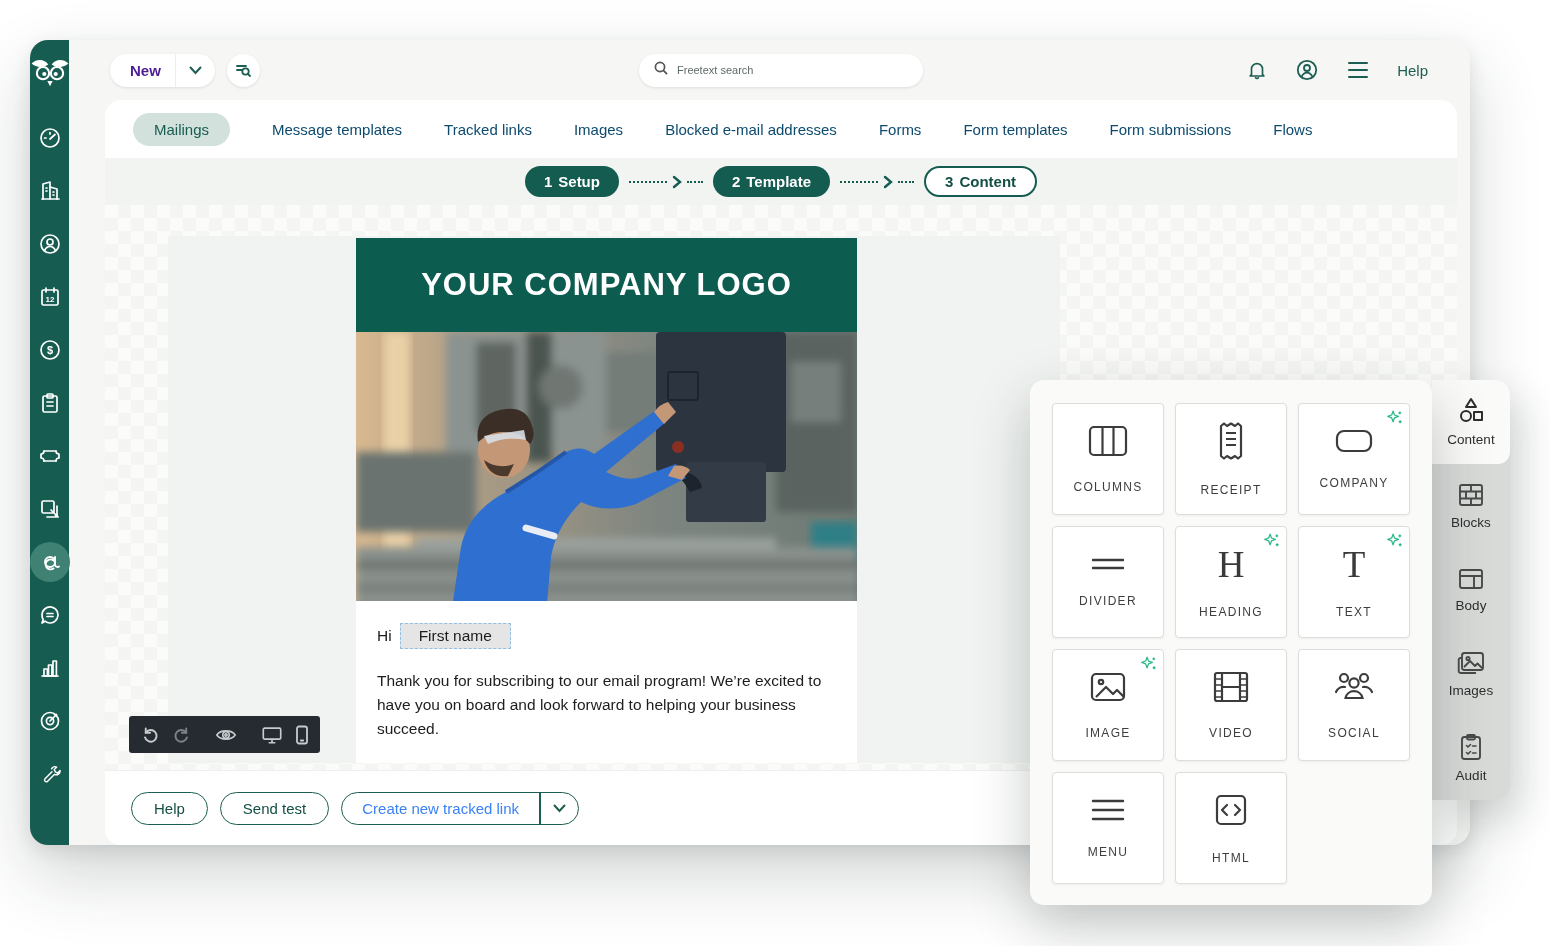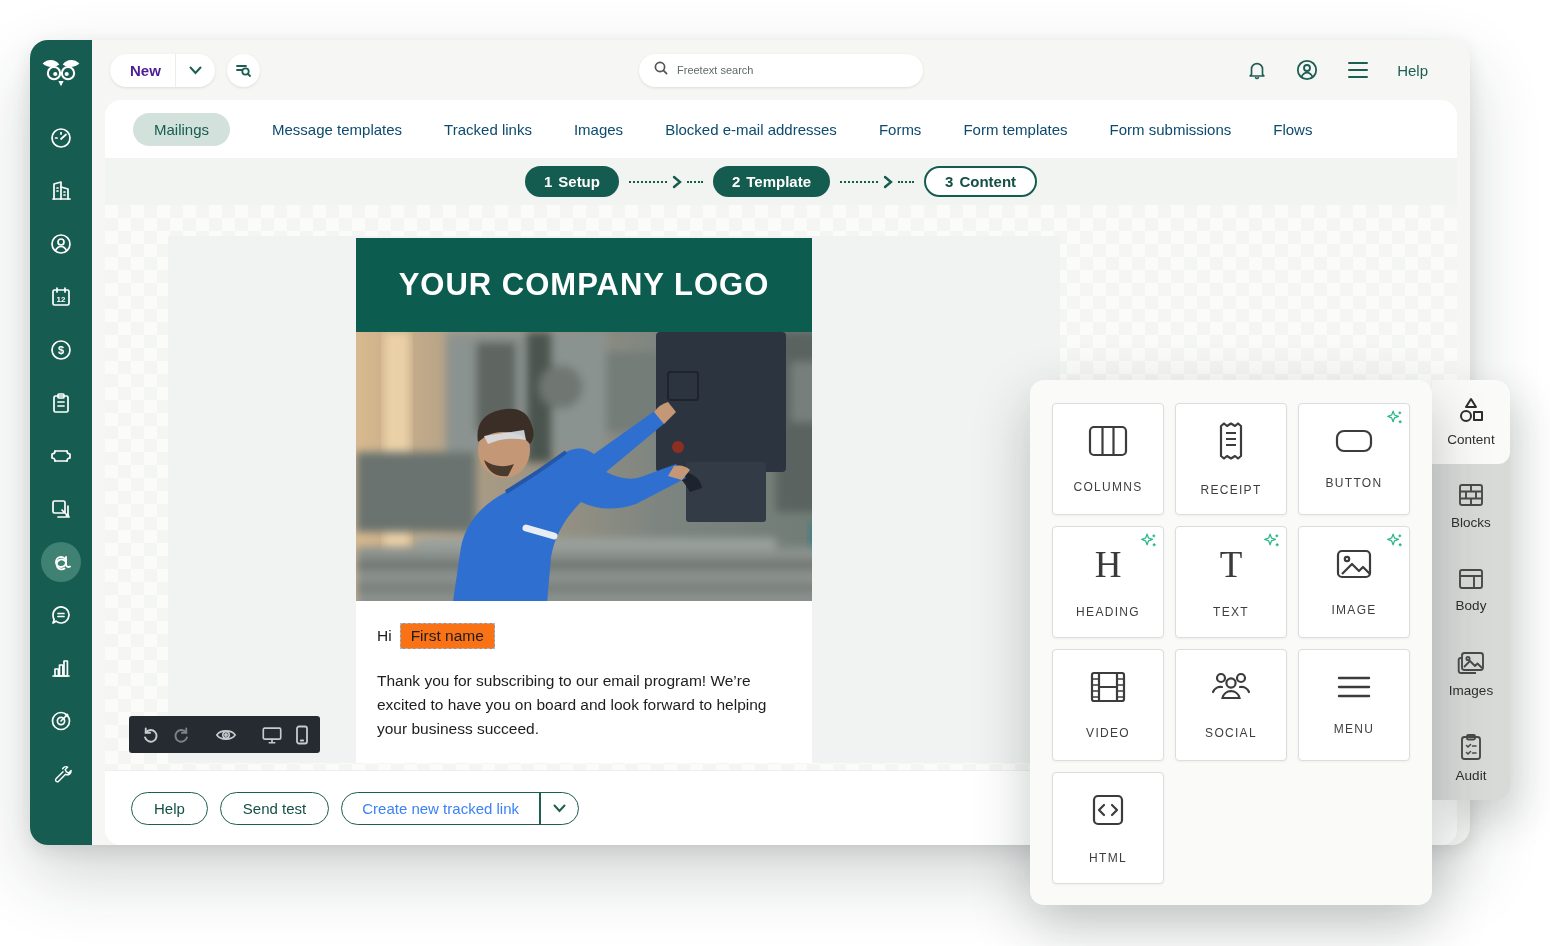--- a/index.html
+++ b/index.html
@@ -5,21 +5,21 @@
   * { box-sizing: border-box; margin: 0; padding: 0; }
   html,body { width:1550px; height:946px; background:#ffffff; font-family:"Liberation Sans", sans-serif; overflow:hidden; }
   .stage { position:relative; width:1550px; height:946px; background:#fff; }
 
   
   .app { position:absolute; left:30px; top:40px; width:1440px; height:805px;
          background:#F6F7F4; border-radius:18px;
          box-shadow:0 30px 70px rgba(30,40,38,.20), 0 6px 18px rgba(30,40,38,.10); }
 
   
-  .sidebar { position:absolute; left:0; top:0; bottom:0; width:62px; background:#175C50;
+  .sidebar { position:absolute; left:0; top:0; bottom:0; width:39px; background:#175C50;
              border-radius:18px 0 0 18px; display:flex; flex-direction:column; align-items:center; z-index:3;}
   .logo { margin-top:16px; margin-bottom:22px; }
   .side-nav { display:flex; flex-direction:column; align-items:center; gap:13px; }
   .side-item { width:40px; height:40px; border-radius:50%; display:flex; align-items:center; justify-content:center; cursor:pointer; }
   .side-item.active { background:#3F8173; }
   .side-item svg { display:block; }
 
   
   .topbar { position:absolute; left:62px; right:0; top:0; height:60px; display:flex; align-items:center; z-index:2; }
   .pill-btn { background:#fff; border-radius:17px; height:33px; display:flex; align-items:center;
@@ -54,29 +54,29 @@
   .dotline { border-top:2.5px dotted #155C50; }
   .d-long { width:38px; } .d-short { width:16px; }
 
   
   .canvas { position:absolute; left:0; right:0; top:105px; bottom:75px; background:#FBFCFA;
     background-image:
       linear-gradient(45deg, rgba(120,130,125,.05) 25%, transparent 25%, transparent 75%, rgba(120,130,125,.05) 75%),
       linear-gradient(45deg, rgba(120,130,125,.05) 25%, transparent 25%, transparent 75%, rgba(120,130,125,.05) 75%);
     background-size:26px 26px; background-position:0 0, 13px 13px; }
   .canvas-panel { position:absolute; left:63px; top:31px; width:892px; bottom:7px; background:#F0F3F1; }
-  .email-doc { position:absolute; left:251px; top:33px; width:456px; bottom:7px; background:#fff;
+  .email-doc { position:absolute; left:251px; top:33px; width:501px; bottom:7px; background:#fff;
                display:flex; flex-direction:column; cursor:default; }
   .email-header { height:99px; background:#0D5C50; display:flex; align-items:center; justify-content:center; }
   .email-header .logo-text { color:#fff; font-size:31px; font-weight:800; letter-spacing:1px; }
   .email-photo { height:283px; overflow:hidden; }
   .email-photo svg { display:block; }
   .email-body { padding:22px 21px; font-size:15.5px; color:#1d1d1d; }
   .greet-row { display:flex; align-items:center; gap:8px; margin-bottom:20px; }
-  .merge-tag { border:1.5px dashed #8FBEE6; padding:3px 10px; color:#1d1d1d; background:#f97316; }
+  .merge-tag { border:1.5px dashed #8FBEE6; padding:3px 18px; color:#1d1d1d; background:#e5e5e5; }
   .email-par { line-height:1.55; max-width:450px; }
 
   .mini-toolbar { position:absolute; left:24px; bottom:17px; width:191px; height:37px; background:#262B31;
                   border-radius:3px; display:flex; align-items:center; padding:0 12px; gap:12px; }
   .mini-toolbar .vsep { width:1px; height:20px; background:#4A4F55; }
   .mini-toolbar .mic { display:flex; cursor:pointer; }
 
   
   .footer { position:absolute; left:0; right:0; bottom:0; height:75px; background:#fff; border-top:1px solid #EFF0EE;
             display:flex; align-items:center; gap:12px; padding-left:26px; }
@@ -450,23 +450,29 @@
         <span class="sparkle">
           <svg width="17" height="17" viewBox="0 0 24 24" fill="none" stroke="#29B886" stroke-width="1.8" stroke-linejoin="round">
             <path d="M10 3 L12 8.5 L17.5 10.5 L12 12.5 L10 18 L8 12.5 L2.5 10.5 L8 8.5 Z"></path>
             <path d="M19.5 3.5 v4 M17.5 5.5 h4"></path>
               <path d="M20 16 v4 M18 18 h4"></path>
             </svg>
         </span>
         <svg width="42" height="26" viewBox="0 0 42 26" fill="none" stroke="#3C3C3C" stroke-width="2.2">
           <rect x="4" y="3" width="34" height="20" rx="7"></rect>
           </svg>
-        <span class="tile-label">BUTTON</span>
-      </div>
-
+        <span class="tile-label">COMPANY</span>
+      </div>
+
+      <div class="tile">
+        <svg width="38" height="16" viewBox="0 0 38 16" fill="none" stroke="#3C3C3C" stroke-width="2.4" stroke-linecap="round">
+          <path d="M4 4 h30 M4 12 h30"></path>
+          </svg>
+        <span class="tile-label">DIVIDER</span>
+      </div>
 
       <div class="tile">
         <span class="sparkle">
           <svg width="17" height="17" viewBox="0 0 24 24" fill="none" stroke="#29B886" stroke-width="1.8" stroke-linejoin="round">
             <path d="M10 3 L12 8.5 L17.5 10.5 L12 12.5 L10 18 L8 12.5 L2.5 10.5 L8 8.5 Z"></path>
             <path d="M19.5 3.5 v4 M17.5 5.5 h4"></path>
               <path d="M20 16 v4 M18 18 h4"></path>
             </svg>
         </span>
         <span class="glyph">H</span>

